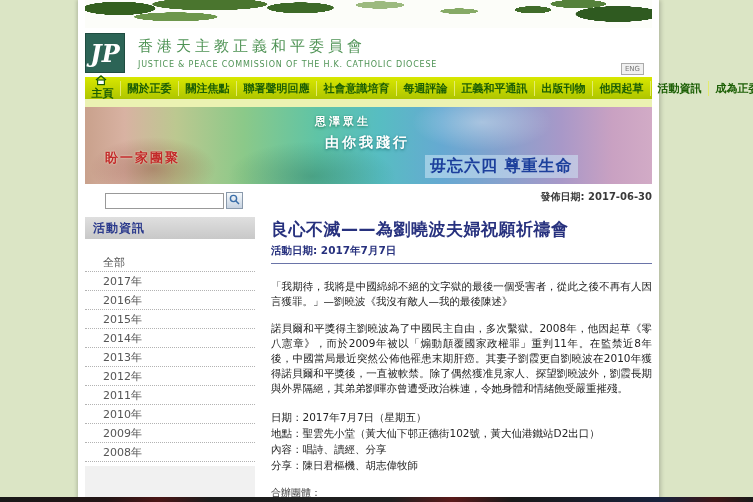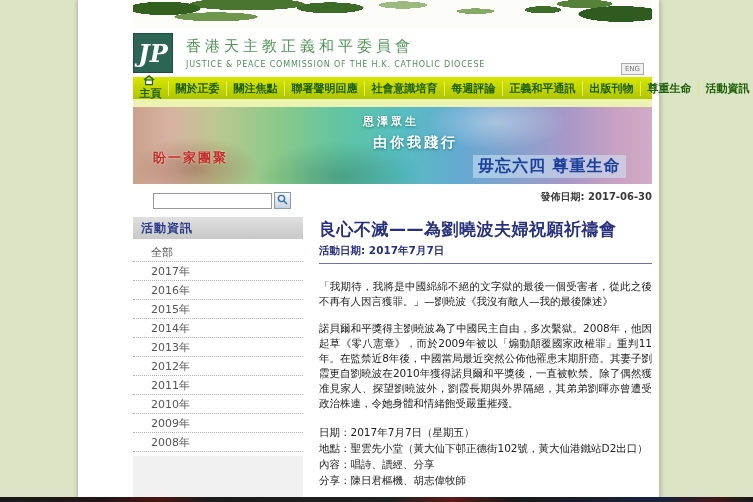--- a/index.html
+++ b/index.html
@@ -6,21 +6,20 @@
   html,body { width:753px; height:502px; }
   body {
     position:relative; overflow:hidden;
     background:#dbe5c5;
     font-family:"DejaVu Sans", sans-serif;
   }
   .page {
     position:absolute; left:78px; top:0; width:581px; height:502px;
     background:#ffffff;
     box-shadow:-2px 0 3px rgba(0,0,0,.12), 2px 0 4px rgba(0,0,0,.18);
-    padding-left:48px;
   }
   
   .top-deco {
     margin:0 7px; height:28px; background-color:#fcfdf9;
     background-image:
       radial-gradient(60px 11px at 6% 30%, #34601f 60%, transparent 61%),
       radial-gradient(95px 10px at 22% 15%, #4a752e 60%, transparent 61%),
       radial-gradient(75px 8px at 16% 60%, #6d974c 55%, transparent 56%),
       radial-gradient(55px 9px at 38% 28%, #3d6a28 60%, transparent 61%),
       radial-gradient(40px 6px at 52% 18%, #9cba7f 60%, transparent 61%),
@@ -75,21 +74,21 @@
   .search-btn {
     width:17px; height:17px; margin-left:2px; cursor:pointer;
     border:1px solid #8a9aac; background:linear-gradient(#f5f9fc,#c7d3e1);
     display:flex; align-items:center; justify-content:center; padding:0;
   }
   .side-header {
     height:22px; line-height:22px; padding-left:8px; letter-spacing:1px;
     background:linear-gradient(#dfdfdf,#c8c8c8);
     color:#2b3a8c; font-weight:bold; font-size:12px;
   }
-  .side-list { margin-top:4px; }
+  .side-list { margin-top:14px; }
   .side-item {
     height:19px; line-height:19px; padding-left:18px; font-size:11px; color:#555;
     border-bottom:1px dotted #b3b3b3; cursor:pointer;
   }
   .side-footer-box { height:50px; background:#f1f1f1; margin-top:4px; }
   
   .main { flex:1; margin-left:16px; }
   .pub-date { text-align:right; font-size:10px; font-weight:bold; color:#3a3a3a; margin-top:2px; }
   .art-title { margin-top:14px; font-size:17px; font-weight:bold; color:#27317e; letter-spacing:.5px; }
   .event-date { margin-top:3px; font-size:10.5px; font-weight:bold; color:#27317e; }
@@ -148,21 +147,21 @@
     <div class="nav-item">
         <span>每週評論</span>
       </div>
     <div class="nav-item">
         <span>正義和平通訊</span>
       </div>
     <div class="nav-item">
         <span>出版刊物</span>
       </div>
     <div class="nav-item">
-        <span>尊重生命</span>
+        <span>他因起草</span>
       </div>
     <div class="nav-item">
         <span>活動資訊</span>
       </div>
     <div class="nav-item">
         <span>成為正委之友</span>
       </div>
   </div>
 
   <div class="pale-strip"></div>

